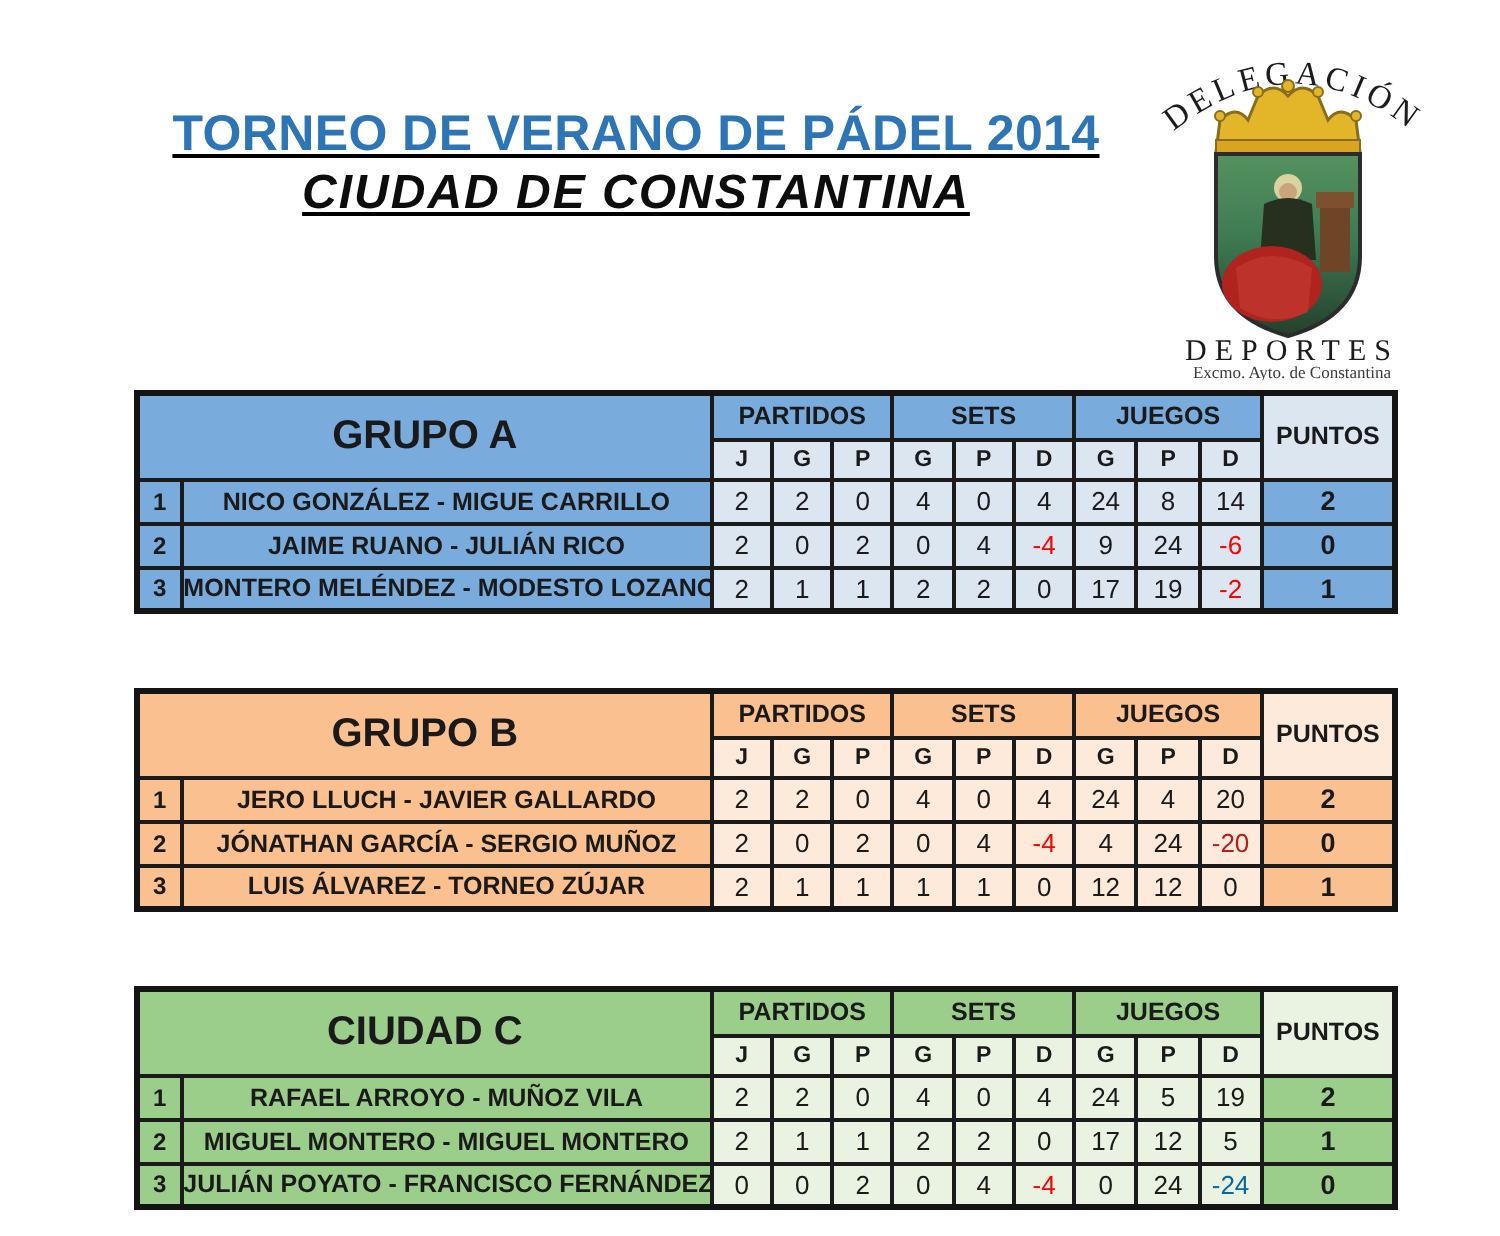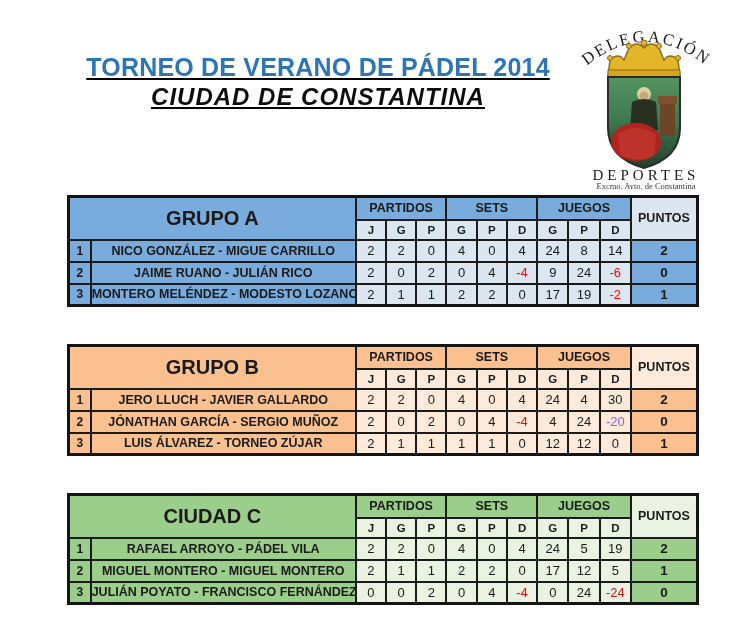--- a/index.html
+++ b/index.html
@@ -196,35 +196,35 @@
         <td class="med rank">1</td>
         <td class="med name">JERO LLUCH - JAVIER GALLARDO</td>
         <td class="lt val">2</td>
         <td class="lt val">2</td>
         <td class="lt val">0</td>
         <td class="lt val">4</td>
         <td class="lt val">0</td>
         <td class="lt val">4</td>
         <td class="lt val">24</td>
         <td class="lt val">4</td>
-        <td class="lt val">30</td>
+        <td class="lt val">20</td>
         <td class="med pts">2</td>
       </tr>
       <tr class="d">
         <td class="med rank">2</td>
         <td class="med name">JÓNATHAN GARCÍA - SERGIO MUÑOZ</td>
         <td class="lt val">2</td>
         <td class="lt val">0</td>
         <td class="lt val">2</td>
         <td class="lt val">0</td>
         <td class="lt val">4</td>
         <td class="lt val" style="color: rgb(255, 0, 0);">-4</td>
         <td class="lt val">4</td>
         <td class="lt val">24</td>
-        <td class="lt val" style="color: #8b5cf6;">-20</td>
+        <td class="lt val" style="color: #b91c1c;">-20</td>
         <td class="med pts">0</td>
       </tr>
       <tr class="d">
         <td class="med rank">3</td>
         <td class="med name">LUIS ÁLVAREZ - TORNEO ZÚJAR</td>
         <td class="lt val">2</td>
         <td class="lt val">1</td>
         <td class="lt val">1</td>
         <td class="lt val">1</td>
         <td class="lt val">1</td>
@@ -268,21 +268,21 @@
         <td class="lt sub">P</td>
         <td class="lt sub">G</td>
         <td class="lt sub">P</td>
         <td class="lt sub">D</td>
         <td class="lt sub">G</td>
         <td class="lt sub">P</td>
         <td class="lt sub">D</td>
       </tr>
       <tr class="d">
         <td class="med rank">1</td>
-        <td class="med name">RAFAEL ARROYO - PÁDEL VILA</td>
+        <td class="med name">RAFAEL ARROYO - MUÑOZ VILA</td>
         <td class="lt val">2</td>
         <td class="lt val">2</td>
         <td class="lt val">0</td>
         <td class="lt val">4</td>
         <td class="lt val">0</td>
         <td class="lt val">4</td>
         <td class="lt val">24</td>
         <td class="lt val">5</td>
         <td class="lt val">19</td>
         <td class="med pts">2</td>
@@ -305,20 +305,20 @@
         <td class="med rank">3</td>
         <td class="med name">JULIÁN POYATO - FRANCISCO FERNÁNDEZ</td>
         <td class="lt val">0</td>
         <td class="lt val">0</td>
         <td class="lt val">2</td>
         <td class="lt val">0</td>
         <td class="lt val">4</td>
         <td class="lt val" style="color: rgb(255, 0, 0);">-4</td>
         <td class="lt val">0</td>
         <td class="lt val">24</td>
-        <td class="lt val" style="color: #b91c1c;">-24</td>
+        <td class="lt val" style="color: #0369a1;">-24</td>
         <td class="med pts">0</td>
       </tr>
     </tbody>
       </table>
   </div>
 
 </div>
 
 </body></html>

